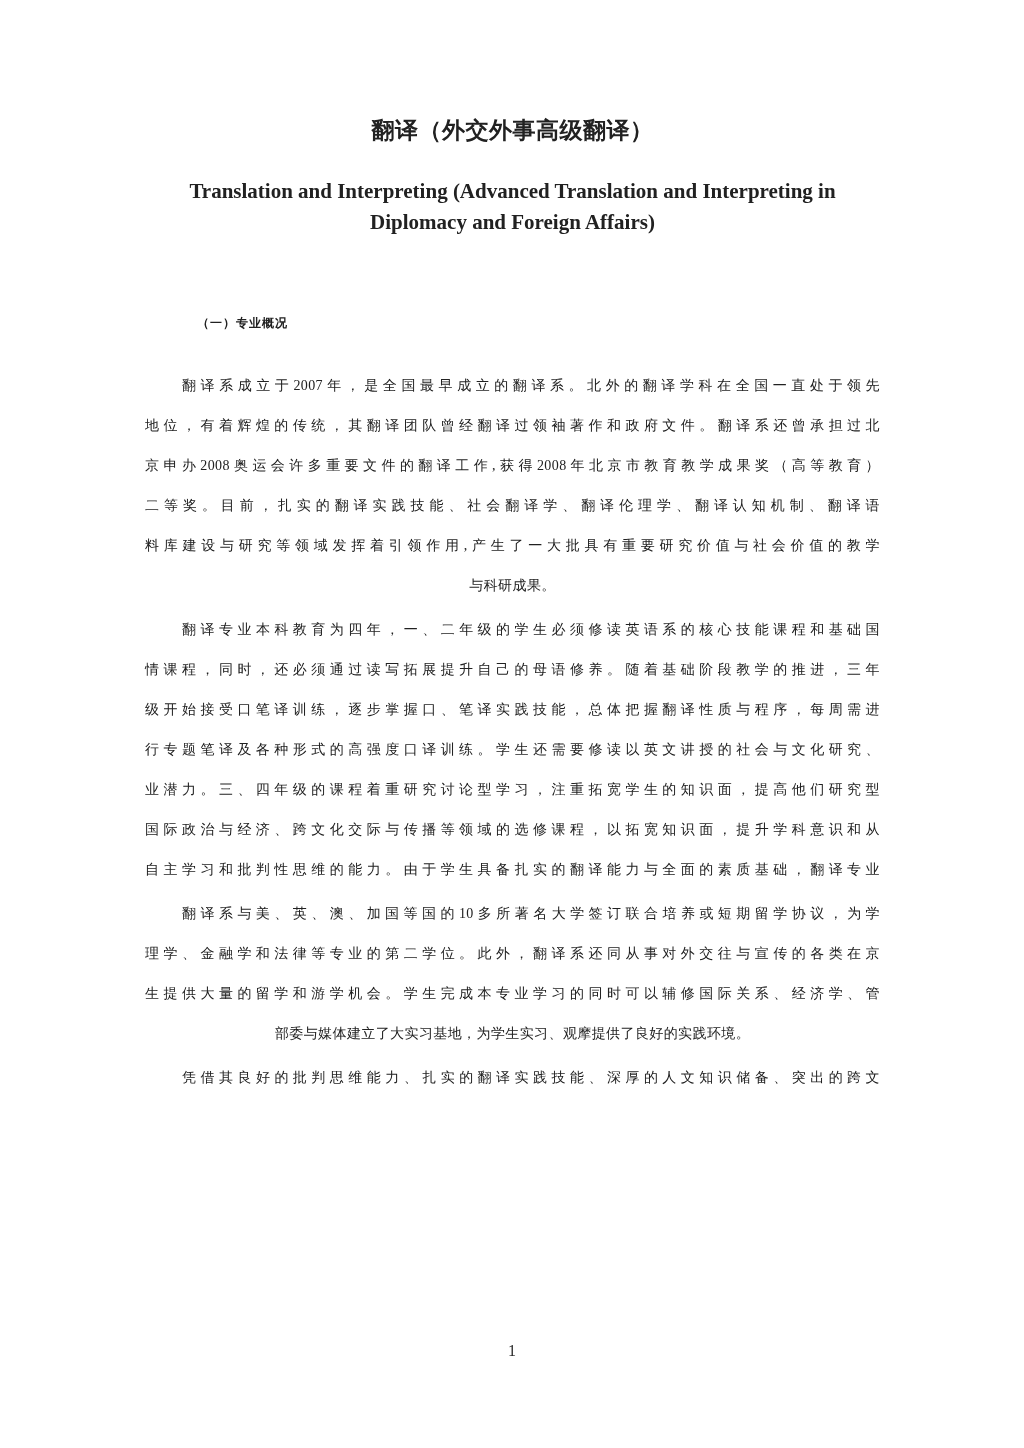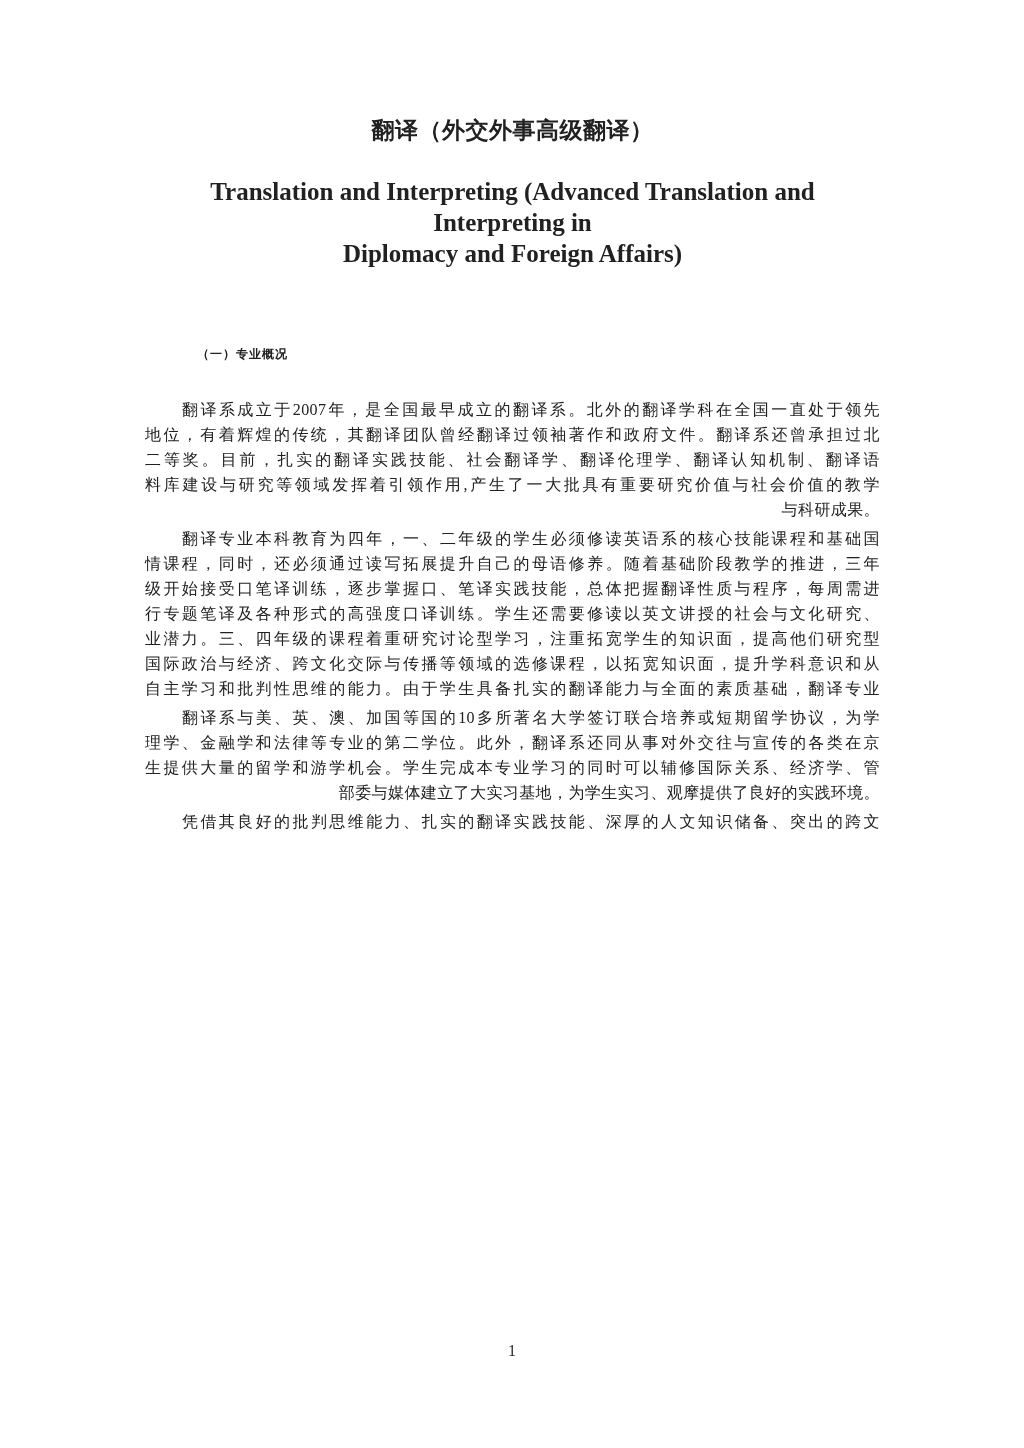--- a/index.html
+++ b/index.html
@@ -27,42 +27,42 @@
     text-align: center;
     font-size: 23px;
     line-height: 36px;
     font-weight: bold;
     letter-spacing: 0.5px;
     font-family: "Liberation Sans", sans-serif;
   }
   .doc-title-en {
     margin: 28px 0 0 0;
     text-align: center;
-    font-size: 25px;
+    font-size: 21px;
     line-height: 31px;
     font-weight: bold;
     font-family: "Liberation Serif", serif;
   }
   .doc-title-en .en-line { display: block; }
   .sec-heading {
     padding-left: 52px;
     font-size: 12px;
     line-height: 30px;
     font-weight: bold;
     font-family: "Liberation Sans", sans-serif;
     letter-spacing: 1px;
   }
   .sec-heading.sec-0 { margin: 70px 0 28px 0; }
   .para {
     margin: 0 0 4px 0;
-    font-size: 16px;
-    line-height: 25px;
+    font-size: 14px;
+    line-height: 40px;
     letter-spacing: 0.4px;
   }
-  .line { text-align: right; }
+  .line { text-align: center; }
   .line.just {
     text-align: justify;
     text-align-last: justify;
   }
   .line.first { text-indent: 37px; }
   .page-number {
     position: absolute;
     top: 1341px;
     left: 0;
     width: 1024px;
@@ -80,20 +80,21 @@
     <div class="doc-title-cn">翻译（外交外事高级翻译）</div>
     <div class="doc-title-en">
       <span class="en-line">Translation and Interpreting (Advanced Translation and Interpreting in</span>
       <span class="en-line">Diplomacy and Foreign Affairs)</span>
     </div>
     <div id="sections">
         <div class="sec-heading sec-0">（一）专业概况</div>
         <div class="para">
           <div class="line first just">翻译系成立于2007年，是全国最早成立的翻译系。北外的翻译学科在全国一直处于领先</div>
           <div class="line just">地位，有着辉煌的传统，其翻译团队曾经翻译过领袖著作和政府文件。翻译系还曾承担过北</div>
+          <div class="line just">京申办2008奥运会许多重要文件的翻译工作,获得2008年北京市教育教学成果奖（高等教育）</div>
           <div class="line just">二等奖。目前，扎实的翻译实践技能、社会翻译学、翻译伦理学、翻译认知机制、翻译语</div>
           <div class="line just">料库建设与研究等领域发挥着引领作用,产生了一大批具有重要研究价值与社会价值的教学</div>
           <div class="line">与科研成果。</div>
         </div>
         <div class="para">
           <div class="line first just">翻译专业本科教育为四年，一、二年级的学生必须修读英语系的核心技能课程和基础国</div>
           <div class="line just">情课程，同时，还必须通过读写拓展提升自己的母语修养。随着基础阶段教学的推进，三年</div>
           <div class="line just">级开始接受口笔译训练，逐步掌握口、笔译实践技能，总体把握翻译性质与程序，每周需进</div>
           <div class="line just">行专题笔译及各种形式的高强度口译训练。学生还需要修读以英文讲授的社会与文化研究、</div>
           <div class="line just">业潜力。三、四年级的课程着重研究讨论型学习，注重拓宽学生的知识面，提高他们研究型</div>

